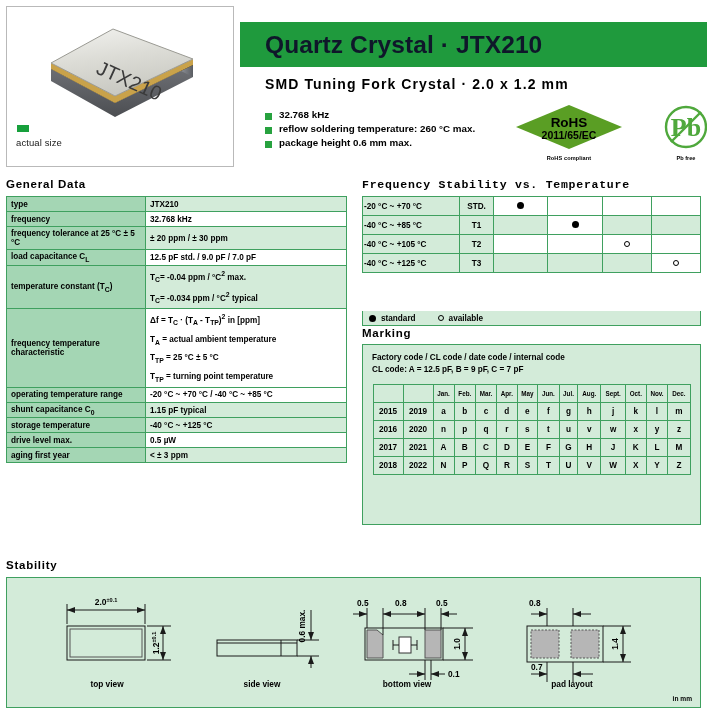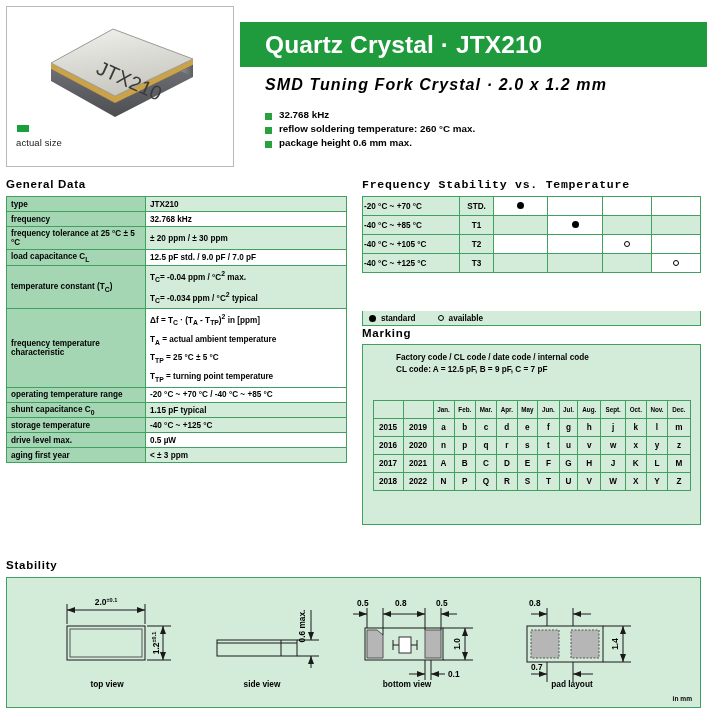--- a/index.html
+++ b/index.html
@@ -31,28 +31,27 @@
     position:absolute; left:9px; top:130px;
     font-size:9.5px; letter-spacing:.1px; color:#1a1a1a;
   }
 
   .title-band {
     position:absolute; left:240px; top:22px; right:0; height:45px;
     background:#1f9a3d;
     display:flex; align-items:center;
   }
   .title-band span {
-    color:#ffffff; font-size:24.5px; font-weight:bold; letter-spacing:.1px;
+    color:#0f172a; font-size:24.5px; font-weight:bold; letter-spacing:.1px;
     padding-left:25px; white-space:nowrap;text-align:center;
   }
   .subtitle {
     position:absolute; left:265px; top:76px;
-    font-size:16px; font-weight:bold; letter-spacing:1.1px;
+    font-size:14px; font-weight:bold; letter-spacing:1.1px;
     white-space:nowrap;
-    font-style:italic;
   }
   .bullets { position:absolute; left:265px; top:110px; }
   .bullet { display:flex; align-items:flex-start; margin-bottom:3.5px; }
   .bsq { width:7px; height:7px; background:#27a23f; margin-right:7px; margin-top:3px; flex:none; }
   .bullet span.txt { font-size:9.8px; font-weight:bold; line-height:1.05; }
 
   .badges { position:absolute; left:505px; top:104px; width:195px; height:62px; }
   .rohs { position:absolute; left:10px; top:0px; width:108px; text-align:center; }
   .rohs-label { font-size:5.6px; font-weight:bold; margin-top:1px; letter-spacing:.1px;}
   .pbfree { position:absolute; left:155px; top:0px; width:52px; text-align:center; }
@@ -92,22 +91,22 @@
   }
   .dotF { display:inline-block; width:7px; height:7px; border-radius:50%; background:#000; margin-right:5px; }
   .dotO { display:inline-block; width:6px; height:6px; border-radius:50%; background:transparent;
           border:1.3px solid #000; margin-right:5px; margin-left:22px;}
 
   
   #marking-box {
     position:absolute; left:362px; top:344px; width:339px; height:181px;
     border:1px solid #3fa05f; background:#d3ebd9;
   }
-  .mk-note { padding:7px 20px 0 9px; font-size:8.2px; font-weight:bold; line-height:1.5;margin-left:24px; }
-  #marking-table { margin:23px auto 0 auto; width:318px; }
+  .mk-note { padding:7px 20px 0 9px; font-size:8.2px; font-weight:bold; line-height:1.5; }
+  #marking-table { margin:7px auto 0 auto; width:318px; }
   .mkin td { border:1px solid #3fa05f; text-align:center; font-weight:bold;
              height:18px; font-size:8.2px; background:#d3ebd9; }
   .mkin td.mhd { font-size:6.3px; height:14px; }
   .mkin td.yr { width:30px; }
   .mkin td.blank { }
 
   
   #dim-box {
     position:absolute; left:6px; top:577px; width:695px; height:131px;
     border:1px solid #3fa05f; background:#d3ebd9;
@@ -171,20 +170,38 @@
     <div class="bullet">
       <span class="bsq"></span>
       <span class="txt">reflow soldering temperature: 260 °C max.</span>
     </div>
     <div class="bullet">
       <span class="bsq"></span>
       <span class="txt">package height 0.6 mm max.</span>
     </div>
   </div>
 
+  <div class="badges">
+    <div class="rohs">
+      <svg width="108" height="46" viewBox="0 0 108 46">
+        <polygon points="54,1 107,23 54,45 1,23" fill="#5a9e24"></polygon>
+        <text x="54" y="23" text-anchor="middle" font-family="Liberation Sans, sans-serif" font-size="13.5" font-weight="bold" fill="#000">RoHS</text>
+        <text x="54" y="35" text-anchor="middle" font-family="Liberation Sans, sans-serif" font-size="10.5" font-weight="bold" fill="#000">2011/65/EC</text>
+      </svg>
+      <div class="rohs-label">RoHS compliant</div>
+    </div>
+    <div class="pbfree">
+      <svg width="48" height="46" viewBox="0 0 48 46">
+        <circle cx="24" cy="23" r="20" fill="none" stroke="#4fa83c" stroke-width="2.4"></circle>
+        <text x="24" y="32" text-anchor="middle" font-family="Liberation Serif, serif" font-size="26" font-weight="bold" fill="#4fa83c">Pb</text>
+        <line x1="9" y1="38" x2="39" y2="8" stroke="#4fa83c" stroke-width="2.4"></line>
+      </svg>
+      <div class="pb-label">Pb free</div>
+    </div>
+  </div>
 </div>
 
 <div class="sec-h" style="left:6px; top:178px;">General Data</div>
 
 <table class="gd" id="general-data-table">
   <tbody>
       <tr>
     <td class="lab">type</td>
     <td class="valg">JTX210</td>
   </tr>

